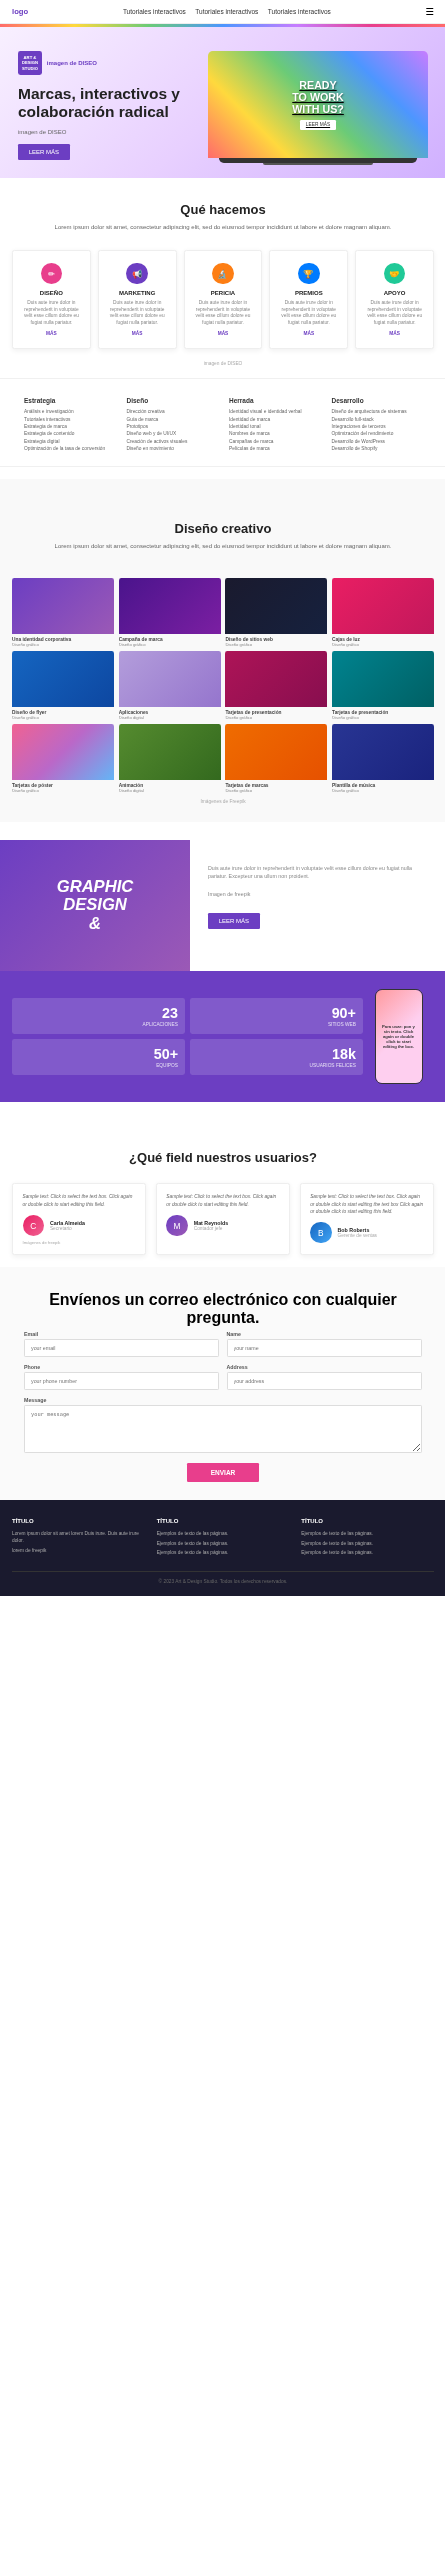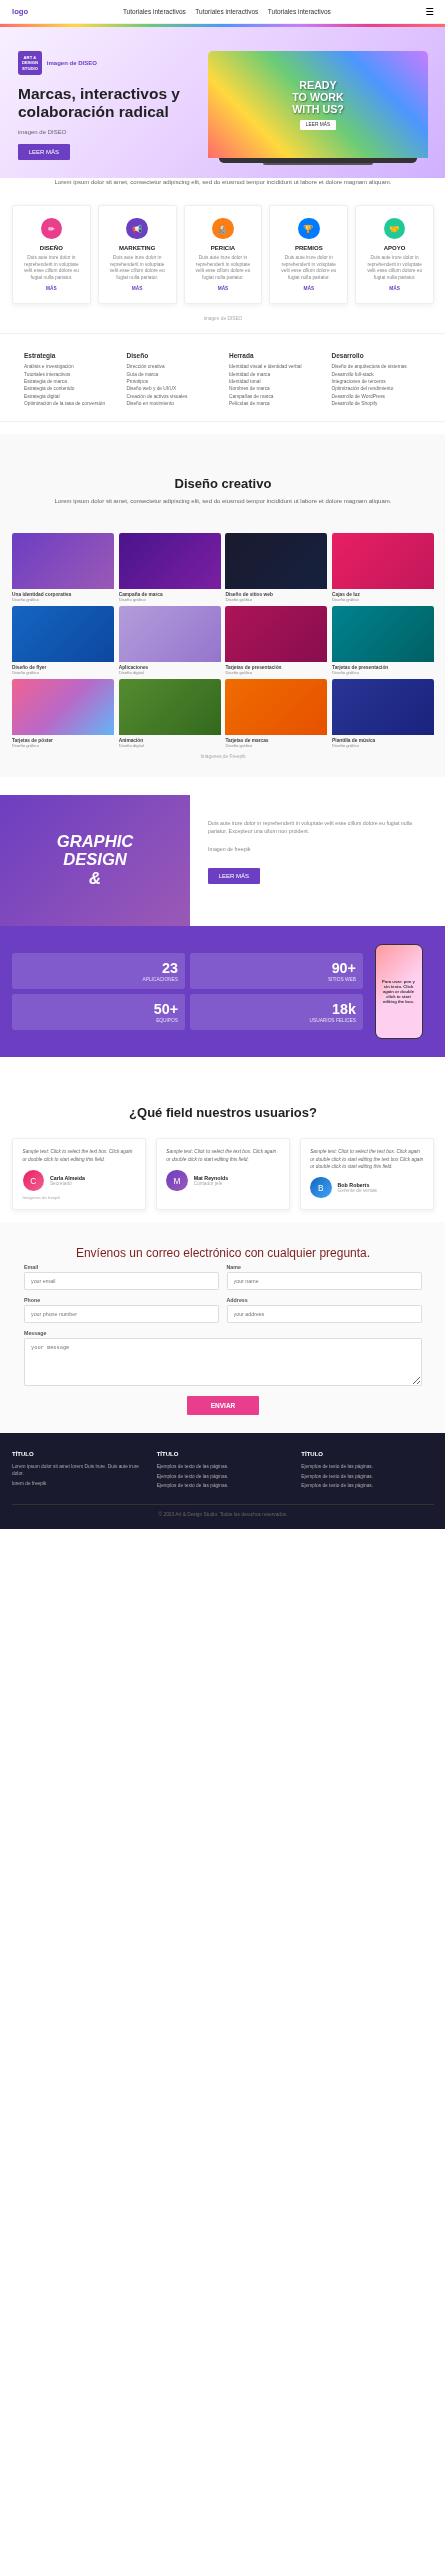--- a/index.html
+++ b/index.html
@@ -14,21 +14,21 @@
 
     
     .hero { background: linear-gradient(135deg, #f8f0ff 0%, #e8d0ff 50%, #d0b0ff 100%); padding: 24px 18px 0; display: flex; align-items: flex-start; justify-content: space-between; overflow: hidden; }
     .hero-left { max-width: 190px; padding-bottom: 18px; }
     .hero-badge { display: flex; align-items: center; gap: 4.8px; margin-bottom: 9.5px; }
     .hero-badge-box { width: 24px; height: 24px; background: #6c3ec2; display: flex; align-items: center; justify-content: center; border-radius: 2.4px; }
     .hero-badge-text { font-size: 6px; color: #6c3ec2; font-weight: bold; }
     .hero-title { font-size: 15.5px; font-weight: 900; color: #222; line-height: 1.2; margin-bottom: 7.1px; }
     .hero-subtitle { font-size: 6px; color: #666; margin-bottom: 9.5px; }
     .hero-btn { background: #6c3ec2; color: #fff; border: none; padding: 4.8px 10.7px; font-size: 6px; cursor: pointer; border-radius: 1.2px; }
-    .hero-right { position: relative; width: 239px; }
+    .hero-right { position: relative; width: 239px; text-decoration: underline; }
     .laptop-mockup { width: 100%; background: #222; border-radius: 4.8px 4.8px 0 0; overflow: hidden; }
     .laptop-screen { width: 100%; height: 107px; background: linear-gradient(45deg, #ff6b6b, #ffd93d, #6bcb77, #4d96ff, #c77dff); display: flex; align-items: center; justify-content: center; }
     .laptop-screen-text { color: #fff; font-weight: 900; font-size: 10.7px; text-align: center; text-shadow: 0.6px 0.6px 1.8px rgba(0,0,0,0.5); }
     .laptop-btn-inside { background: #fff; color: #333; font-size: 4.8px; padding: 2.4px 6px; border-radius: 1.2px; margin-top: 4.8px; display: block; width: fit-content; margin: 4.8px auto 0; }
 
     
     .section-title { text-align: center; font-size: 13px; font-weight: 800; color: #222; padding: 24px 0 6px; }
     .section-subtitle { text-align: center; font-size: 6px; color: #666; padding: 0 36px 18px; line-height: 1.5; }
     .cards-row { display: flex; gap: 7.1px; padding: 0 12px 12px; justify-content: center; }
     .card { background: #fff; border: 0.6px solid #eee; border-radius: 2.4px; padding: 12px 8.3px; flex: 1; text-align: center; box-shadow: 0 1.2px 4.8px rgba(0,0,0,0.06); }
@@ -101,21 +101,21 @@
     .testimonial-author { display: flex; align-items: center; gap: 6px; }
     .author-avatar { width: 21.4px; height: 21.4px; border-radius: 50%; display: flex; align-items: center; justify-content: center; font-size: 8.3px; color: #fff; flex-shrink: 0; }
     .av-pink { background: linear-gradient(135deg, #e91e63, #f06292); }
     .av-purple { background: linear-gradient(135deg, #6c3ec2, #9b59b6); }
     .av-blue { background: linear-gradient(135deg, #1565c0, #42a5f5); }
     .author-name { font-size: 5.3px; font-weight: 700; color: #222; }
     .author-role { font-size: 4.8px; color: #aaa; }
 
     
     .contact-section { padding: 24px 24px 18px; background: #fafafa; }
-    .contact-section h2 { text-align: center; font-size: 12px; font-weight: 400; color: #7f1d1d; margin-bottom: 3.6px; }
+    .contact-section h2 { text-align: center; font-size: 16px; font-weight: 700; color: #000000; margin-bottom: 3.6px; }
     .contact-form { display: grid; grid-template-columns: 1fr 1fr; gap: 7.1px; }
     .form-group { display: flex; flex-direction: column; }
     .form-group.full { grid-column: 1 / -1; }
     .form-label { font-size: 5.3px; color: #555; margin-bottom: 2.4px; font-weight: 600; }
     .form-input { border: 0.6px solid #ddd; border-radius: 1.2px; padding: 4.8px 6px; font-size: 5.3px; color: #333; background: #fff; outline: none; }
     .form-textarea { border: 0.6px solid #ddd; border-radius: 1.2px; padding: 4.8px 6px; font-size: 5.3px; color: #333; background: #fff; outline: none; min-height: 48px; resize: vertical; }
     .submit-btn { background: #e83e8c; color: #fff; border: none; padding: 6px 24px; font-size: 6.5px; cursor: pointer; border-radius: 1.2px; display: block; margin: 9.5px auto 0; font-weight: 600; }
 
     
     .footer { background: #1a1a2e; color: #fff; padding: 18px 12px 12px; }
@@ -169,20 +169,21 @@
           <span class="laptop-btn-inside">LEER MÁS</span>
         </div>
       </div>
     </div>
     <div style="background:#333; height:4.8px; border-radius:0 0 4.8px 4.8px; width:90%; margin:0 auto;"></div>
     <div style="background:#555; height:2.4px; width:50%; margin:0 auto; border-radius:0 0 2.4px 2.4px;"></div>
   </div>
 </section>
 
 <section>
+  <h2 class="section-title">Qué hacemos</h2>
   <p class="section-subtitle">Lorem ipsum dolor sit amet, consectetur adipiscing elit, sed do eiusmod tempor incididunt ut labore et dolore magnam aliquam.</p>
   <div class="cards-row">
 
     <div class="card">
       <div class="card-icon pink">✏</div>
       <div class="card-title">DISEÑO</div>
       <div class="card-text">Duis aute irure dolor in reprehenderit in voluptate velit esse cillum dolore eu fugiat nulla pariatur.</div>
       <div class="card-more">MÁS</div>
     </div>
 

